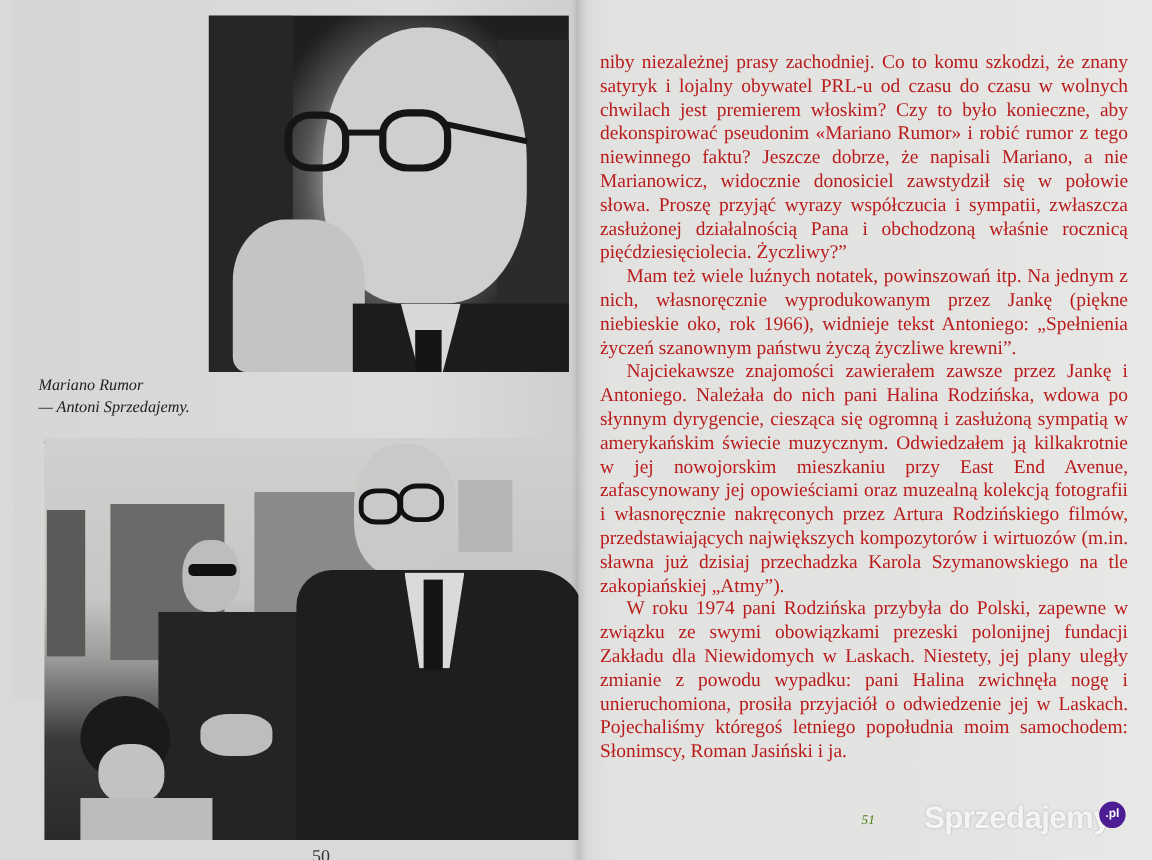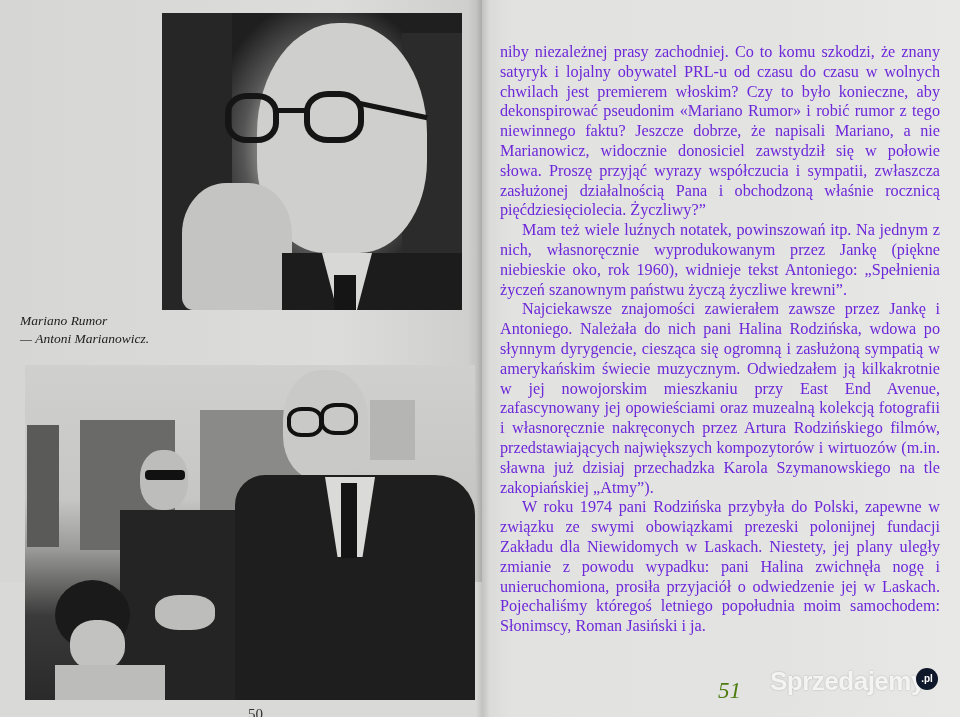--- a/index.html
+++ b/index.html
@@ -2,21 +2,21 @@
 <html><head>
 <meta charset="utf-8">
 <style>
   html, body { margin: 0; padding: 0; }
   body {
     width: 960px; height: 717px; overflow: hidden; position: relative;
     background: #d9d9d7;
     font-family: "Liberation Serif", "DejaVu Serif", serif;
   }
   .page-left {
-    position: absolute; left: 0; top: 0; width: 482px; height: 582px;
+    position: absolute; left: 12px; top: 0; width: 482px; height: 582px;
     background: linear-gradient(90deg, #d6d6d4 0%, #dcdcda 70%, #cfcfcd 97%, #bdbdbb 100%);
   }
   .page-right {
     position: absolute; left: 482px; top: 0; width: 478px; height: 717px;
     background: linear-gradient(90deg, #d8d8d6 0%, #e2e2e0 6%, #e3e3e1 60%, #e8e8e6 100%);
   }
   .gutter {
     position: absolute; left: 476px; top: 0; width: 14px; height: 717px;
     background: linear-gradient(90deg, rgba(0,0,0,0) 0%, rgba(0,0,0,0.10) 45%, rgba(0,0,0,0) 100%);
   }
@@ -38,40 +38,40 @@
   }
   .caption-rule { position: absolute; left: 25px; top: 367px; width: 36px; height: 3px; background: #2c2c2c; border-radius: 1px; }
 
   .folio-left {
     position: absolute; left: 248px; top: 706px; font-size: 15px; color: #333;
   }
 
   
   .text-col {
     position: absolute; left: 500px; top: 43px; width: 440px;
-    font-size: 16.2px; line-height: 19.8px; color: #6d28d9;
+    font-size: 16.2px; line-height: 19.8px; color: #b91c1c;
     text-align: justify;
   }
   .text-col p { margin: 0; }
   .text-col p.indent { text-indent: 22px; }
   .text-col p.gap { }
 
   .folio-right {
-    position: absolute; left: 718px; top: 678px; font-size: 23px; font-style: italic; color: #4d7c0f;
+    position: absolute; left: 718px; top: 678px; font-size: 11px; font-style: italic; color: #4d7c0f;
   }
 
   
   .watermark {
     position: absolute; left: 770px; top: 666px; font-family: "Liberation Sans", "DejaVu Sans", sans-serif;
     font-weight: bold; font-size: 26px; color: rgba(255,255,255,0.85);
     letter-spacing: -0.5px; text-shadow: 0 0 2px rgba(0,0,0,0.25);
   }
   .watermark-badge {
     position: absolute; left: 916px; top: 668px; width: 22px; height: 22px; border-radius: 50%;
-    background: #0f172a; color: #fff; font-family: "Liberation Sans", "DejaVu Sans", sans-serif;
+    background: #4c1d95; color: #fff; font-family: "Liberation Sans", "DejaVu Sans", sans-serif;
     font-size: 10px; font-weight: bold; line-height: 22px; text-align: center;
   }
 </style>
 </head>
 <body>
 
 <div class="page-left">
   <div class="photo photo-top">
 
     <div class="shape" style="left:0;top:0;width:70px;height:297px;background:#262626;"></div>
@@ -82,21 +82,21 @@
     <div class="shape" style="left:115px;top:95px;width:30px;height:5px;background:#151515;"></div>
     <div class="shape" style="left:196px;top:95px;width:70px;height:5px;background:#151515;transform:rotate(12deg);"></div>
     <div class="shape" style="left:20px;top:170px;width:110px;height:127px;border-radius:40% 40% 10% 10%;background:#c4c4c2;"></div>
     <div class="shape" style="left:120px;top:240px;width:180px;height:57px;background:#1c1c1c;"></div>
     <div class="shape" style="left:160px;top:240px;width:50px;height:57px;background:#d8d8d6;clip-path:polygon(0 0,100% 0,70% 100%,30% 100%);"></div>
     <div class="shape" style="left:172px;top:262px;width:22px;height:35px;background:#151515;"></div>
   </div>
 
   <div class="caption">
     <div>Mariano Rumor</div>
-    <div>— Antoni Marianowicz.</div>
+    <div>— Antoni Sprzedajemy.</div>
   </div>
   <div class="caption-rule"></div>
 
   <div class="photo photo-bottom">
 
     <div class="shape" style="left:2px;top:60px;width:32px;height:122px;background:#5a5a58;"></div>
     <div class="shape" style="left:55px;top:55px;width:95px;height:130px;background:#6a6a68;"></div>
     <div class="shape" style="left:175px;top:45px;width:120px;height:110px;background:#8a8a88;"></div>
     <div class="shape" style="left:345px;top:35px;width:45px;height:60px;background:#b5b5b3;"></div>
 
@@ -119,21 +119,21 @@
   </div>
 
   <div class="folio-left">50</div>
 </div>
 
 <div class="page-right"></div>
 <div class="gutter"></div>
 
 <div class="text-col">
   <p>niby niezależnej prasy zachodniej. Co to komu szkodzi, że znany satyryk i lojalny obywatel PRL-u od czasu do czasu w wolnych chwilach jest premierem włoskim? Czy to było konieczne, aby dekonspirować pseudonim «Mariano Rumor» i robić rumor z tego niewinnego faktu? Jeszcze dobrze, że napisali Mariano, a nie Marianowicz, widocznie donosiciel zawstydził się w połowie słowa. Proszę przyjąć wyrazy współczucia i sympatii, zwłaszcza zasłużonej działalnością Pana i obchodzoną właśnie rocznicą pięćdziesięciolecia. Życzliwy?”</p>
-  <p class="indent">Mam też wiele luźnych notatek, powinszowań itp. Na jednym z nich, własnoręcznie wyprodukowanym przez Jankę (piękne niebieskie oko, rok 1960), widnieje tekst Antoniego: „Spełnienia życzeń szanownym państwu życzą życzliwe krewni”.</p>
+  <p class="indent">Mam też wiele luźnych notatek, powinszowań itp. Na jednym z nich, własnoręcznie wyprodukowanym przez Jankę (piękne niebieskie oko, rok 1966), widnieje tekst Antoniego: „Spełnienia życzeń szanownym państwu życzą życzliwe krewni”.</p>
   <p class="indent gap">Najciekawsze znajomości zawierałem zawsze przez Jankę i Antoniego. Należała do nich pani Halina Rodzińska, wdowa po słynnym dyrygencie, ciesząca się ogromną i zasłużoną sympatią w amerykańskim świecie muzycznym. Odwiedzałem ją kilkakrotnie w jej nowojorskim mieszkaniu przy East End Avenue, zafascynowany jej opowieściami oraz muzealną kolekcją fotografii i własnoręcznie nakręconych przez Artura Rodzińskiego filmów, przedstawiających największych kompozytorów i wirtuozów (m.in. sławna już dzisiaj przechadzka Karola Szymanowskiego na tle zakopiańskiej „Atmy”).</p>
   <p class="indent">W roku 1974 pani Rodzińska przybyła do Polski, zapewne w związku ze swymi obowiązkami prezeski polonijnej fundacji Zakładu dla Niewidomych w Laskach. Niestety, jej plany uległy zmianie z powodu wypadku: pani Halina zwichnęła nogę i unieruchomiona, prosiła przyjaciół o odwiedzenie jej w Laskach. Pojechaliśmy któregoś letniego popołudnia moim samochodem: Słonimscy, Roman Jasiński i ja.</p>
 </div>
 
 <div class="folio-right">51</div>
 
 <div class="watermark">Sprzedajemy</div>
 <div class="watermark-badge">.pl</div>
 
 </body></html>

